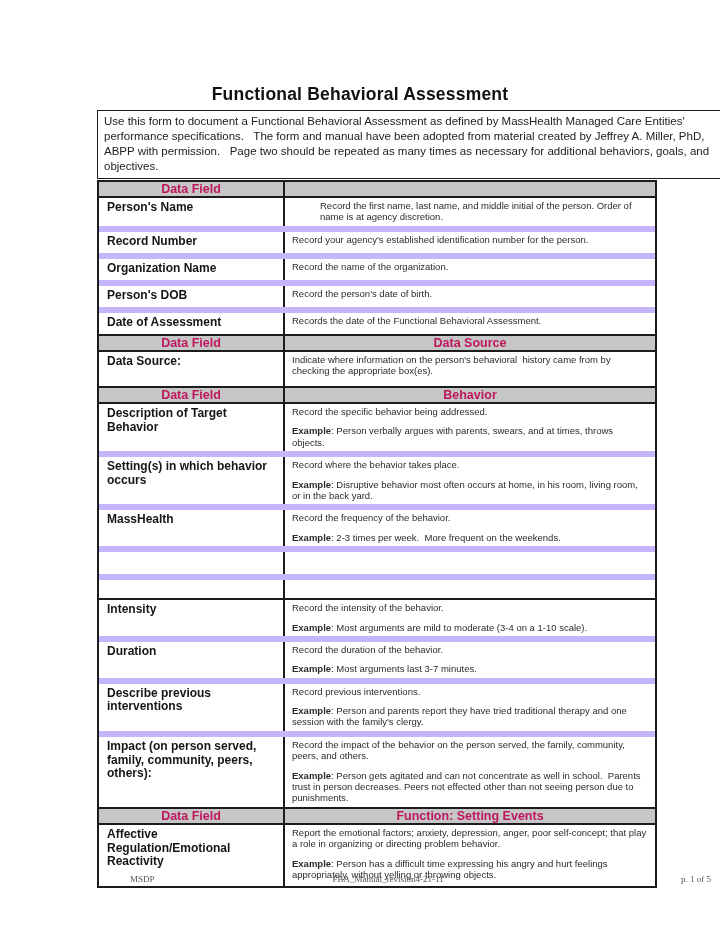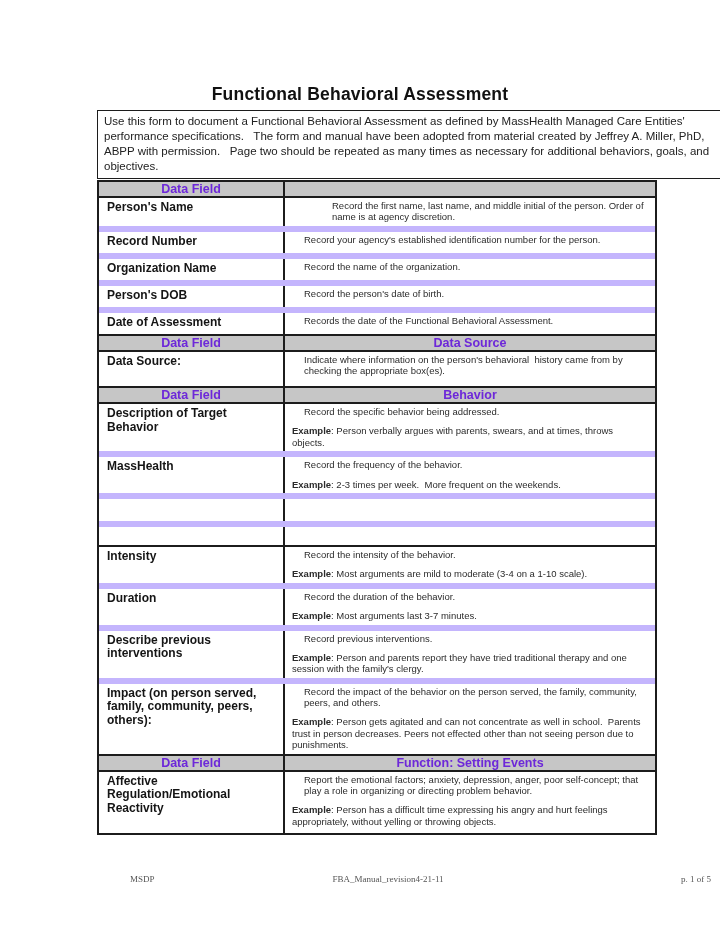--- a/index.html
+++ b/index.html
@@ -80,23 +80,23 @@
     line-height: 1.2;
     color: #2b2b2b;
   }
   .hdr-row .cell-left,
   .hdr-row .cell-right {
     padding: 0;
     text-align: center;
     font-size: 12.5px;
     font-weight: bold;
     line-height: 14px;
-    color: #6d28d9;
-  }
-  .desc-text { white-space: pre-wrap; margin-left: 12px; }
+    color: #be185d;
+  }
+  .desc-text { white-space: pre-wrap; }
   .example-block { margin-top: 8px; white-space: pre-wrap; }
   .example-label { font-weight: bold; }
   .page-footer {
     position: absolute;
     left: 8px;
     top: 874px;
     width: 720px;
     height: 16px;
     font-family: "Liberation Serif", serif;
     font-size: 9px;
@@ -165,20 +165,27 @@
         <div class="cell-left">Data Field</div>
         <div class="cell-right">Behavior</div>
       </div>
       <div class="data-row" style="min-height: 40px;">
         <div class="cell-left">Description of Target Behavior</div>
         <div class="cell-right">
           <div class="desc-text">Record the specific behavior being addressed.</div>
           <div class="example-block"><span class="example-label">Example</span>: Person verbally argues with parents, swears, and at times, throws objects.</div>
         </div>
       </div>
+      <div class="data-row" style="min-height: 43px;">
+        <div class="cell-left">Setting(s) in which behavior occurs</div>
+        <div class="cell-right">
+          <div class="desc-text">Record where the behavior takes place.</div>
+          <div class="example-block"><span class="example-label">Example</span>: Disruptive behavior most often occurs at home, in his room, living room, or in the back yard.</div>
+        </div>
+      </div>
       <div class="data-row" style="min-height: 32px;">
         <div class="cell-left">MassHealth</div>
         <div class="cell-right">
           <div class="desc-text">Record the frequency of the behavior.</div>
           <div class="example-block"><span class="example-label">Example</span>: 2-3 times per week.  More frequent on the weekends.</div>
         </div>
       </div>
       <div class="data-row" style="min-height: 28px;">
         <div class="cell-left"></div>
         <div class="cell-right"></div>

